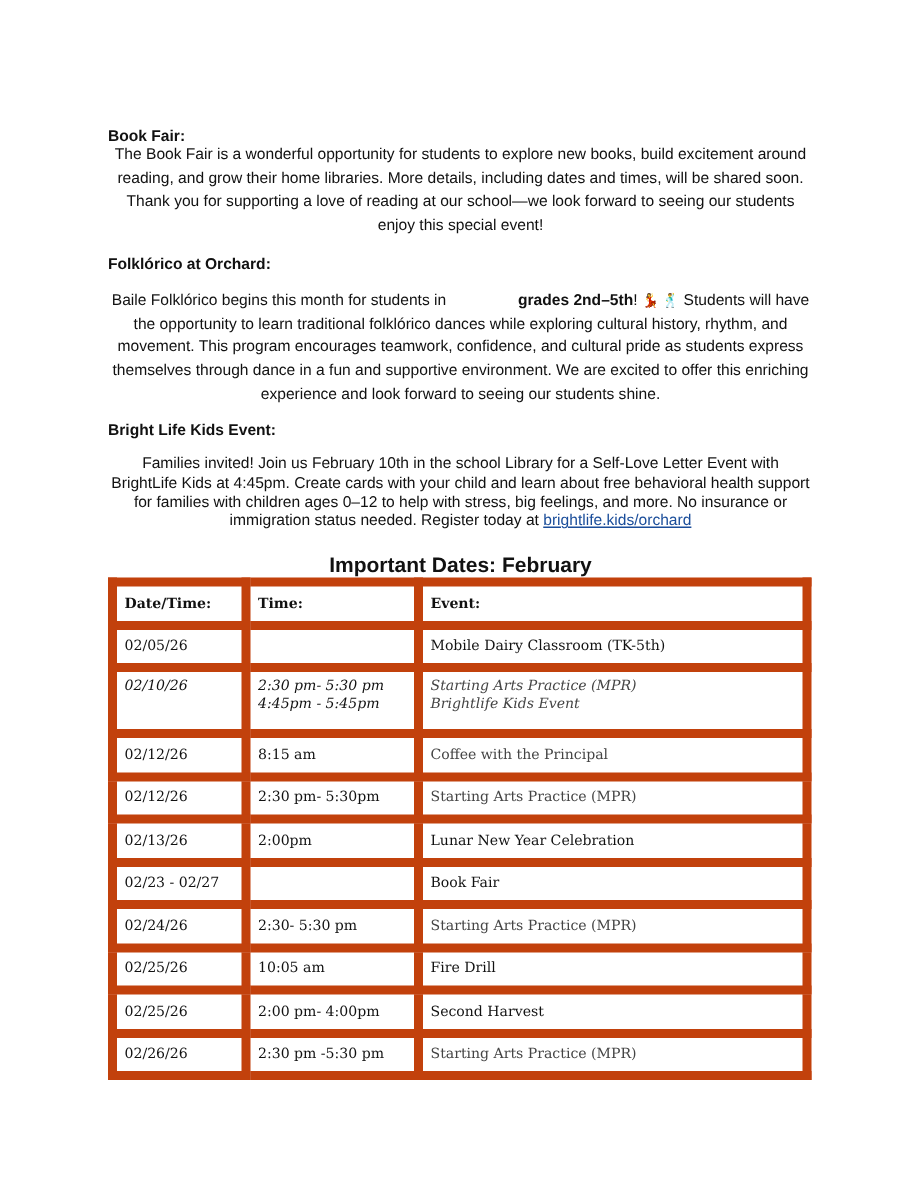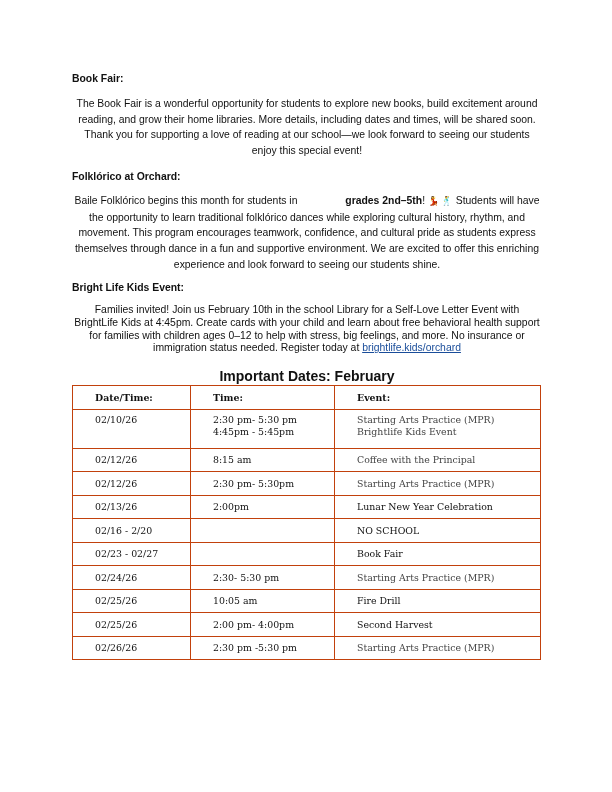--- a/index.html
+++ b/index.html
@@ -6,54 +6,59 @@
   body { width: 612px; height: 792px; position: relative; overflow: hidden; color: #111; }
   .page { position: absolute; left: 72px; top: 0; width: 470px; }
   .heading { position: absolute; left: 0; font-family: "Liberation Sans", sans-serif; font-weight: bold; font-size: 10.4px; }
   .para { position: absolute; left: 0; width: 470px; font-family: "Liberation Sans", sans-serif; font-size: 10.4px; line-height: 15.7px; text-align: center; }
   .para.tight { line-height: 12.8px; }
   .para b { font-weight: bold; margin-left: 45px; }
   .emoji { font-size: 9px; }
   a.link { color: #1a4d9a; text-decoration: underline; }
   .table-title { position: absolute; left: 0; width: 470px; top: 368px; text-align: center; font-family: "Liberation Sans", sans-serif; font-weight: bold; font-size: 14px; }
   table.dates { position: absolute; left: 0; top: 385px; width: 469px; border-collapse: collapse; font-family: "DejaVu Serif", "Liberation Serif", serif; font-size: 9.4px; }
-  table.dates td, table.dates th { border: 1px solid #c2410c; padding: 0 22px; text-align: left; vertical-align: middle; height: 22.5px; }
+  table.dates td, table.dates th { border: 6px solid #c2410c; padding: 0 5px; text-align: left; vertical-align: middle; height: 22.5px; }
   table.dates th { font-weight: bold; }
   table.dates td.c1, table.dates th.c1 { width: 73px; }
   table.dates td.c2, table.dates th.c2 { width: 99px; }
   table.dates td .l { display: block; line-height: 12px; }
-  table.dates tr.double td { height: 34px; vertical-align: top; padding-top: 4px; }
+  table.dates tr.double td { height: 34px; vertical-align: top; padding-top: 4px; font-style: italic; }
   .grey { color: #444; }
 </style>
 </head>
 <body>
 
 <div class="page">
 
-  <div class="heading" style="top:73px;">Book Fair:</div>
+  <div class="heading" style="top:86px;">Book Fair:</div>
   <div class="para" style="top:96px;">The Book Fair is a wonderful opportunity for students to explore new books, build excitement around reading, and grow their home libraries. More details, including dates and times, will be shared soon. Thank you for supporting a love of reading at our school—we look forward to seeing our students enjoy this special event!</div>
 
   <div class="heading" style="top:171px;">Folklórico at Orchard:</div>
   <div class="para" style="top:193px;">
     <span>Baile Folklórico begins this month for students in </span><b>grades 2nd–5th</b><span>!</span> <span class="emoji">💃 🕺</span><span> Students will have the opportunity to learn traditional folklórico dances while exploring cultural history, rhythm, and movement. This program encourages teamwork, confidence, and cultural pride as students express themselves through dance in a fun and supportive environment. We are excited to offer this enriching experience and look forward to seeing our students shine.</span>
   </div>
 
   <div class="heading" style="top:282px;">Bright Life Kids Event:</div>
   <div class="para tight" style="top:304px;">
     <span>Families invited! Join us February 10th in the school Library for a Self-Love Letter Event with BrightLife Kids at 4:45pm. Create cards with your child and learn about free behavioral health support for families with children ages 0–12 to help with stress, big feelings, and more. No insurance or immigration status needed. Register today at </span><a class="link" href="#">brightlife.kids/orchard</a>
   </div>
 
   <div class="table-title">Important Dates: February</div>
 
   <table class="dates">
     <tbody>
         <tr>
       <th class="c1">Date/Time:</th>
       <th class="c2">Time:</th>
       <th>Event:</th>
+    </tr>
+    <tr>
+      <td class="c1">02/05/26</td>
+      <td class="c2"></td>
+      <td>Mobile Dairy Classroom (TK-5th)</td>
     </tr>
     <tr class="double">
       <td class="c1">02/10/26</td>
       <td class="c2">
         <span class="l">2:30 pm- 5:30 pm</span>
         <span class="l">4:45pm - 5:45pm</span>
       </td>
       <td class="grey">
         <span class="l">Starting Arts Practice (MPR)</span>
         <span class="l">Brightlife Kids Event</span>
@@ -66,25 +71,20 @@
     </tr>
     <tr>
       <td class="c1">02/12/26</td>
       <td class="c2">2:30 pm- 5:30pm</td>
       <td class="grey">Starting Arts Practice (MPR)</td>
     </tr>
     <tr>
       <td class="c1">02/13/26</td>
       <td class="c2">2:00pm</td>
       <td>Lunar New Year Celebration</td>
-    </tr>
-    <tr>
-      <td class="c1">02/16 - 2/20</td>
-      <td class="c2"></td>
-      <td>NO SCHOOL</td>
     </tr>
     <tr>
       <td class="c1">02/23 - 02/27</td>
       <td class="c2"></td>
       <td>Book Fair</td>
     </tr>
     <tr>
       <td class="c1">02/24/26</td>
       <td class="c2">2:30- 5:30 pm</td>
       <td class="grey">Starting Arts Practice (MPR)</td>

